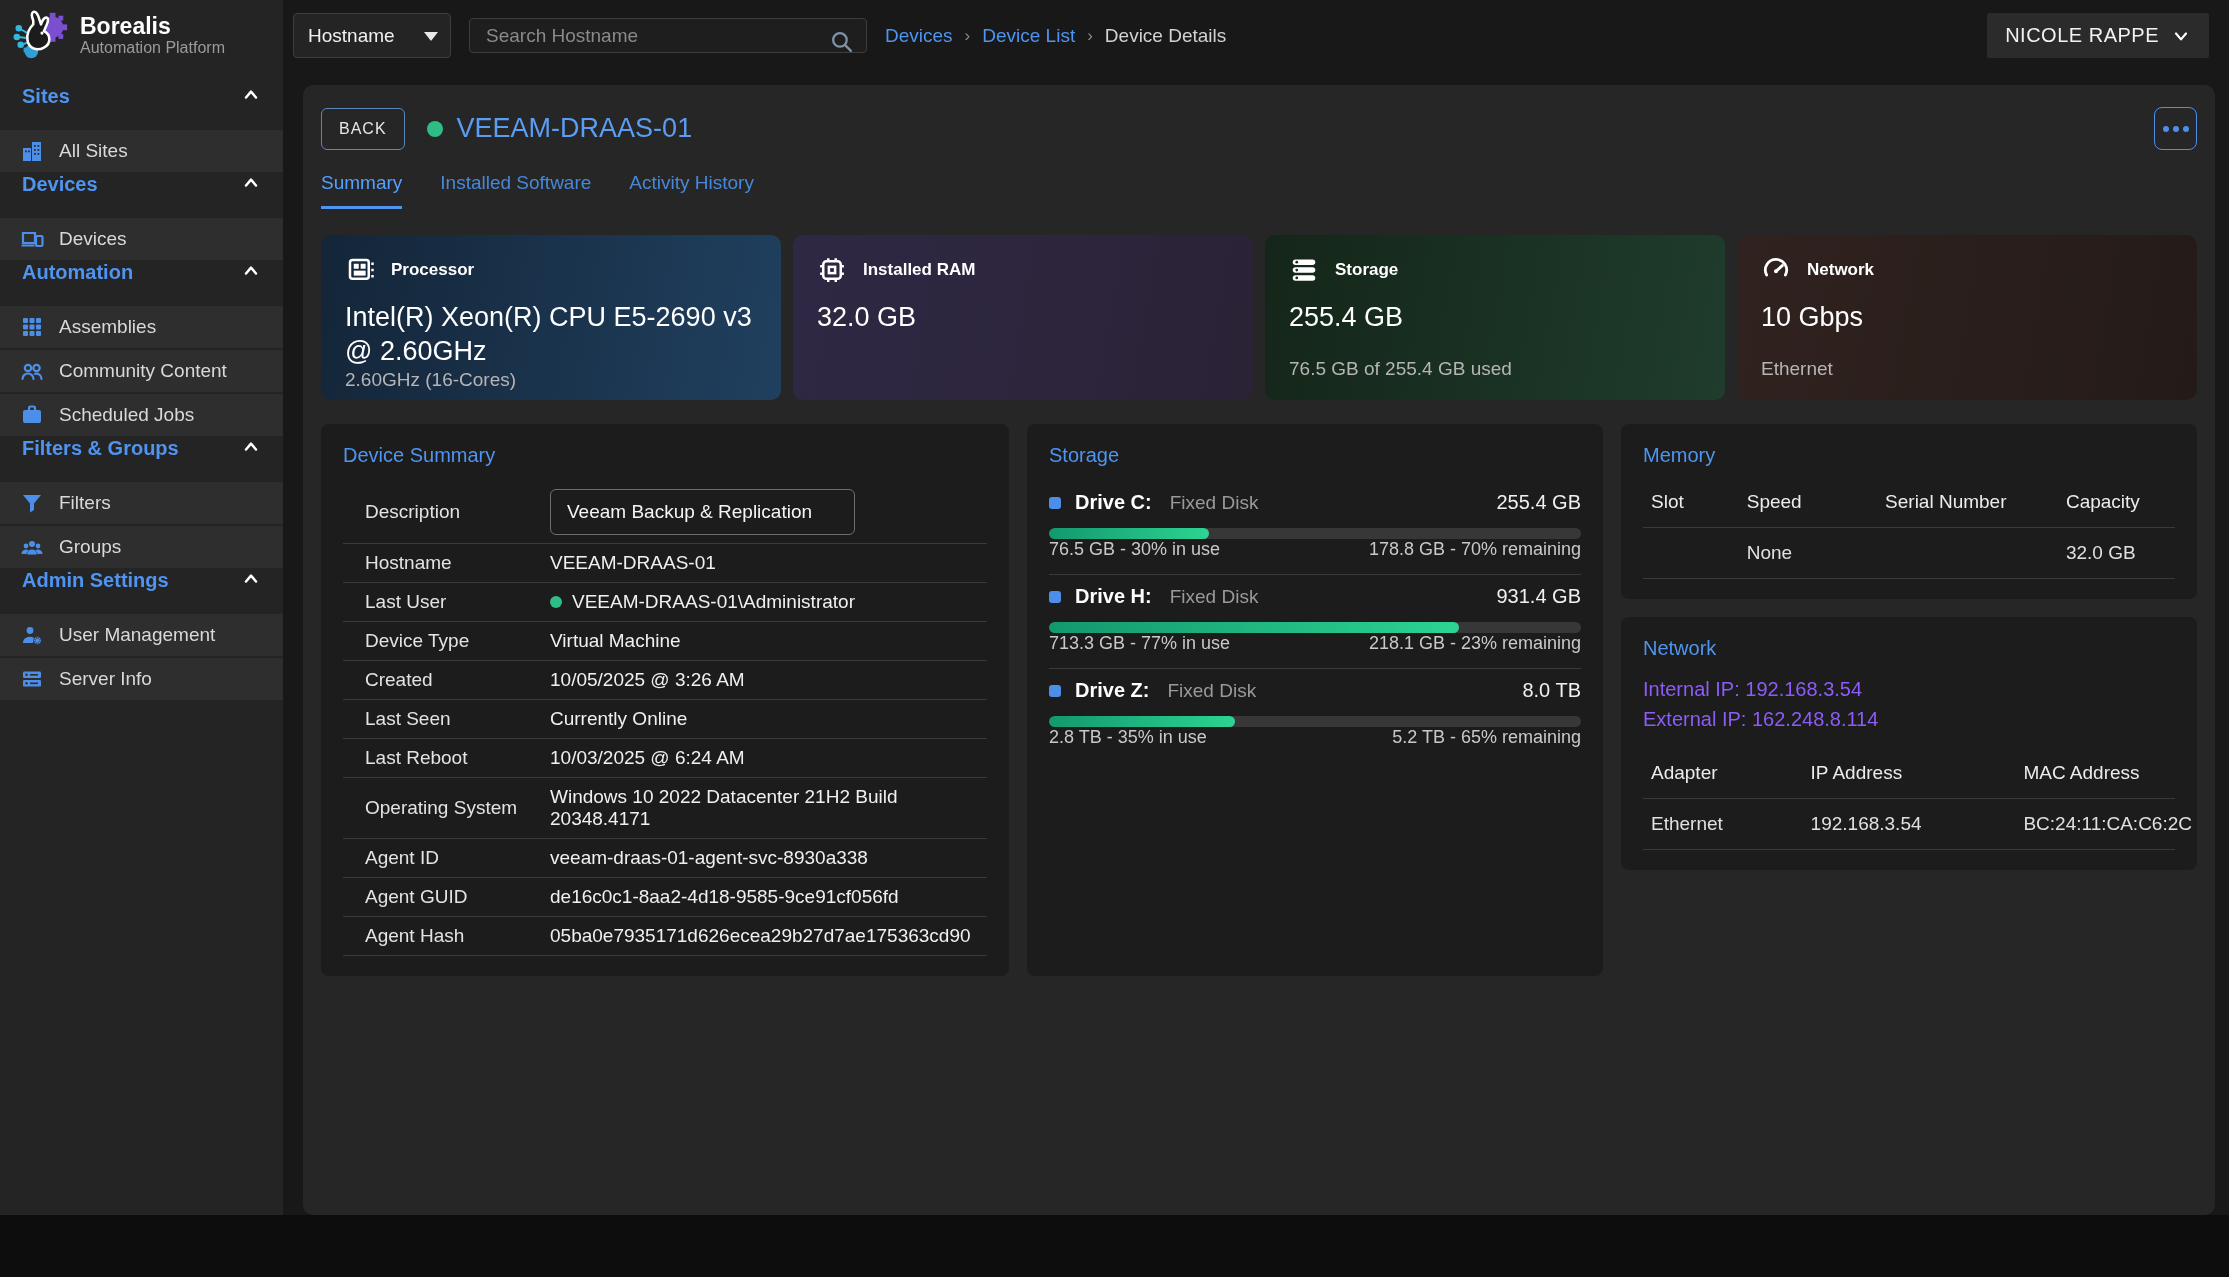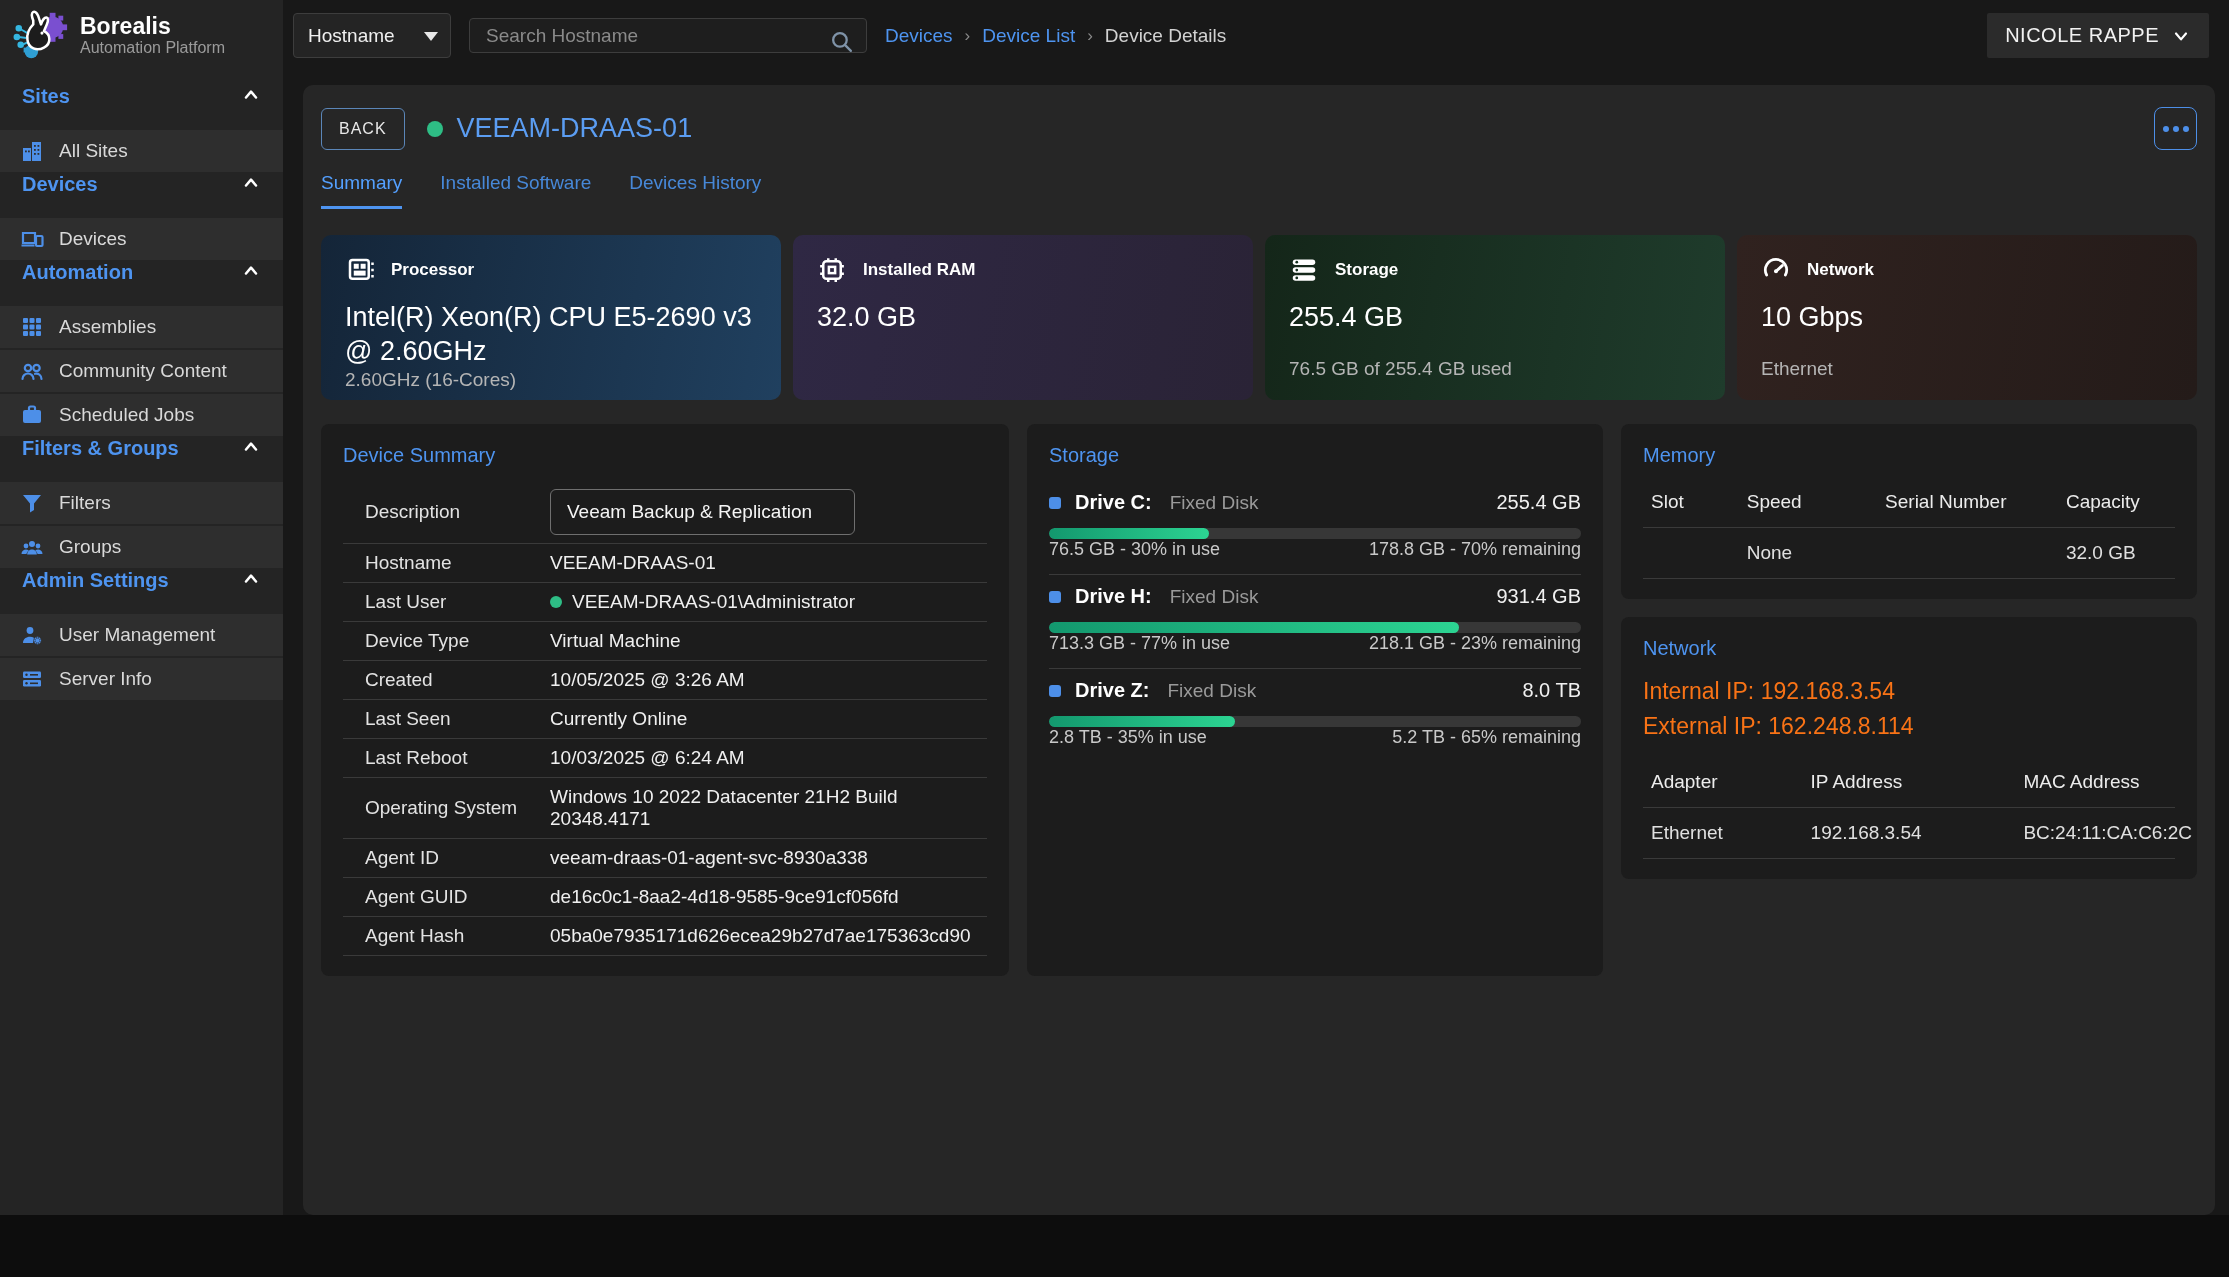--- a/index.html
+++ b/index.html
@@ -100,21 +100,21 @@
   .bar-fill { height:100%; border-radius:6px; background:linear-gradient(90deg,#13986e,#2cd492); }
   .drive-sub { display:flex; justify-content:space-between; font-size:18px; color:#c9c9c9; }
 
   
   .tbl { display:grid; }
   .mem-tbl  { grid-template-columns:18% 26% 34% 22%; }
   .net-tbl  { grid-template-columns:30% 40% 30%; }
   .tbl .th { font-size:19px; color:#ececec; padding:10px 0 14px 8px; }
   .tbl .td { font-size:19px; color:#e0e0e0; padding:14px 0 14px 8px;
     border-top:1px solid #3a3a3a; border-bottom:1px solid #3a3a3a; }
-  .ip-line { font-size:23px; color:#f97316; line-height:1.5; }
+  .ip-line { font-size:20px; color:#8b5cf6; line-height:1.5; }
   .col3 { display:flex; flex-direction:column; gap:18px; }
 
   .bottom-band { width:2229px; height:62px; background:#0d0d0d; }
   .blue { stroke:#4d8fe8; } .bluef { fill:#4d8fe8; }
 </style>
 </head>
 <body>
 
 <div class="app">
 
@@ -332,21 +332,21 @@
           <div class="more-btn">
               <i></i>
               <i></i>
               <i></i>
             </div>
         </div>
 
         <div class="tabs">
           <div class="tab active">Summary</div>
           <div class="tab">Installed Software</div>
-          <div class="tab">Devices History</div>
+          <div class="tab">Activity History</div>
         </div>
 
         <div class="cards">
           <div class="card cpu">
             <div class="card-head">
               <svg viewBox="0 0 24 24">
                 <rect x="4" y="4" width="15" height="15" rx="2" fill="none" stroke="#fff" stroke-width="2"></rect>
                 <g fill="#fff">
                     <rect x="7" y="7" width="4" height="4"></rect>
                     <rect x="12.5" y="7" width="4" height="4"></rect>

